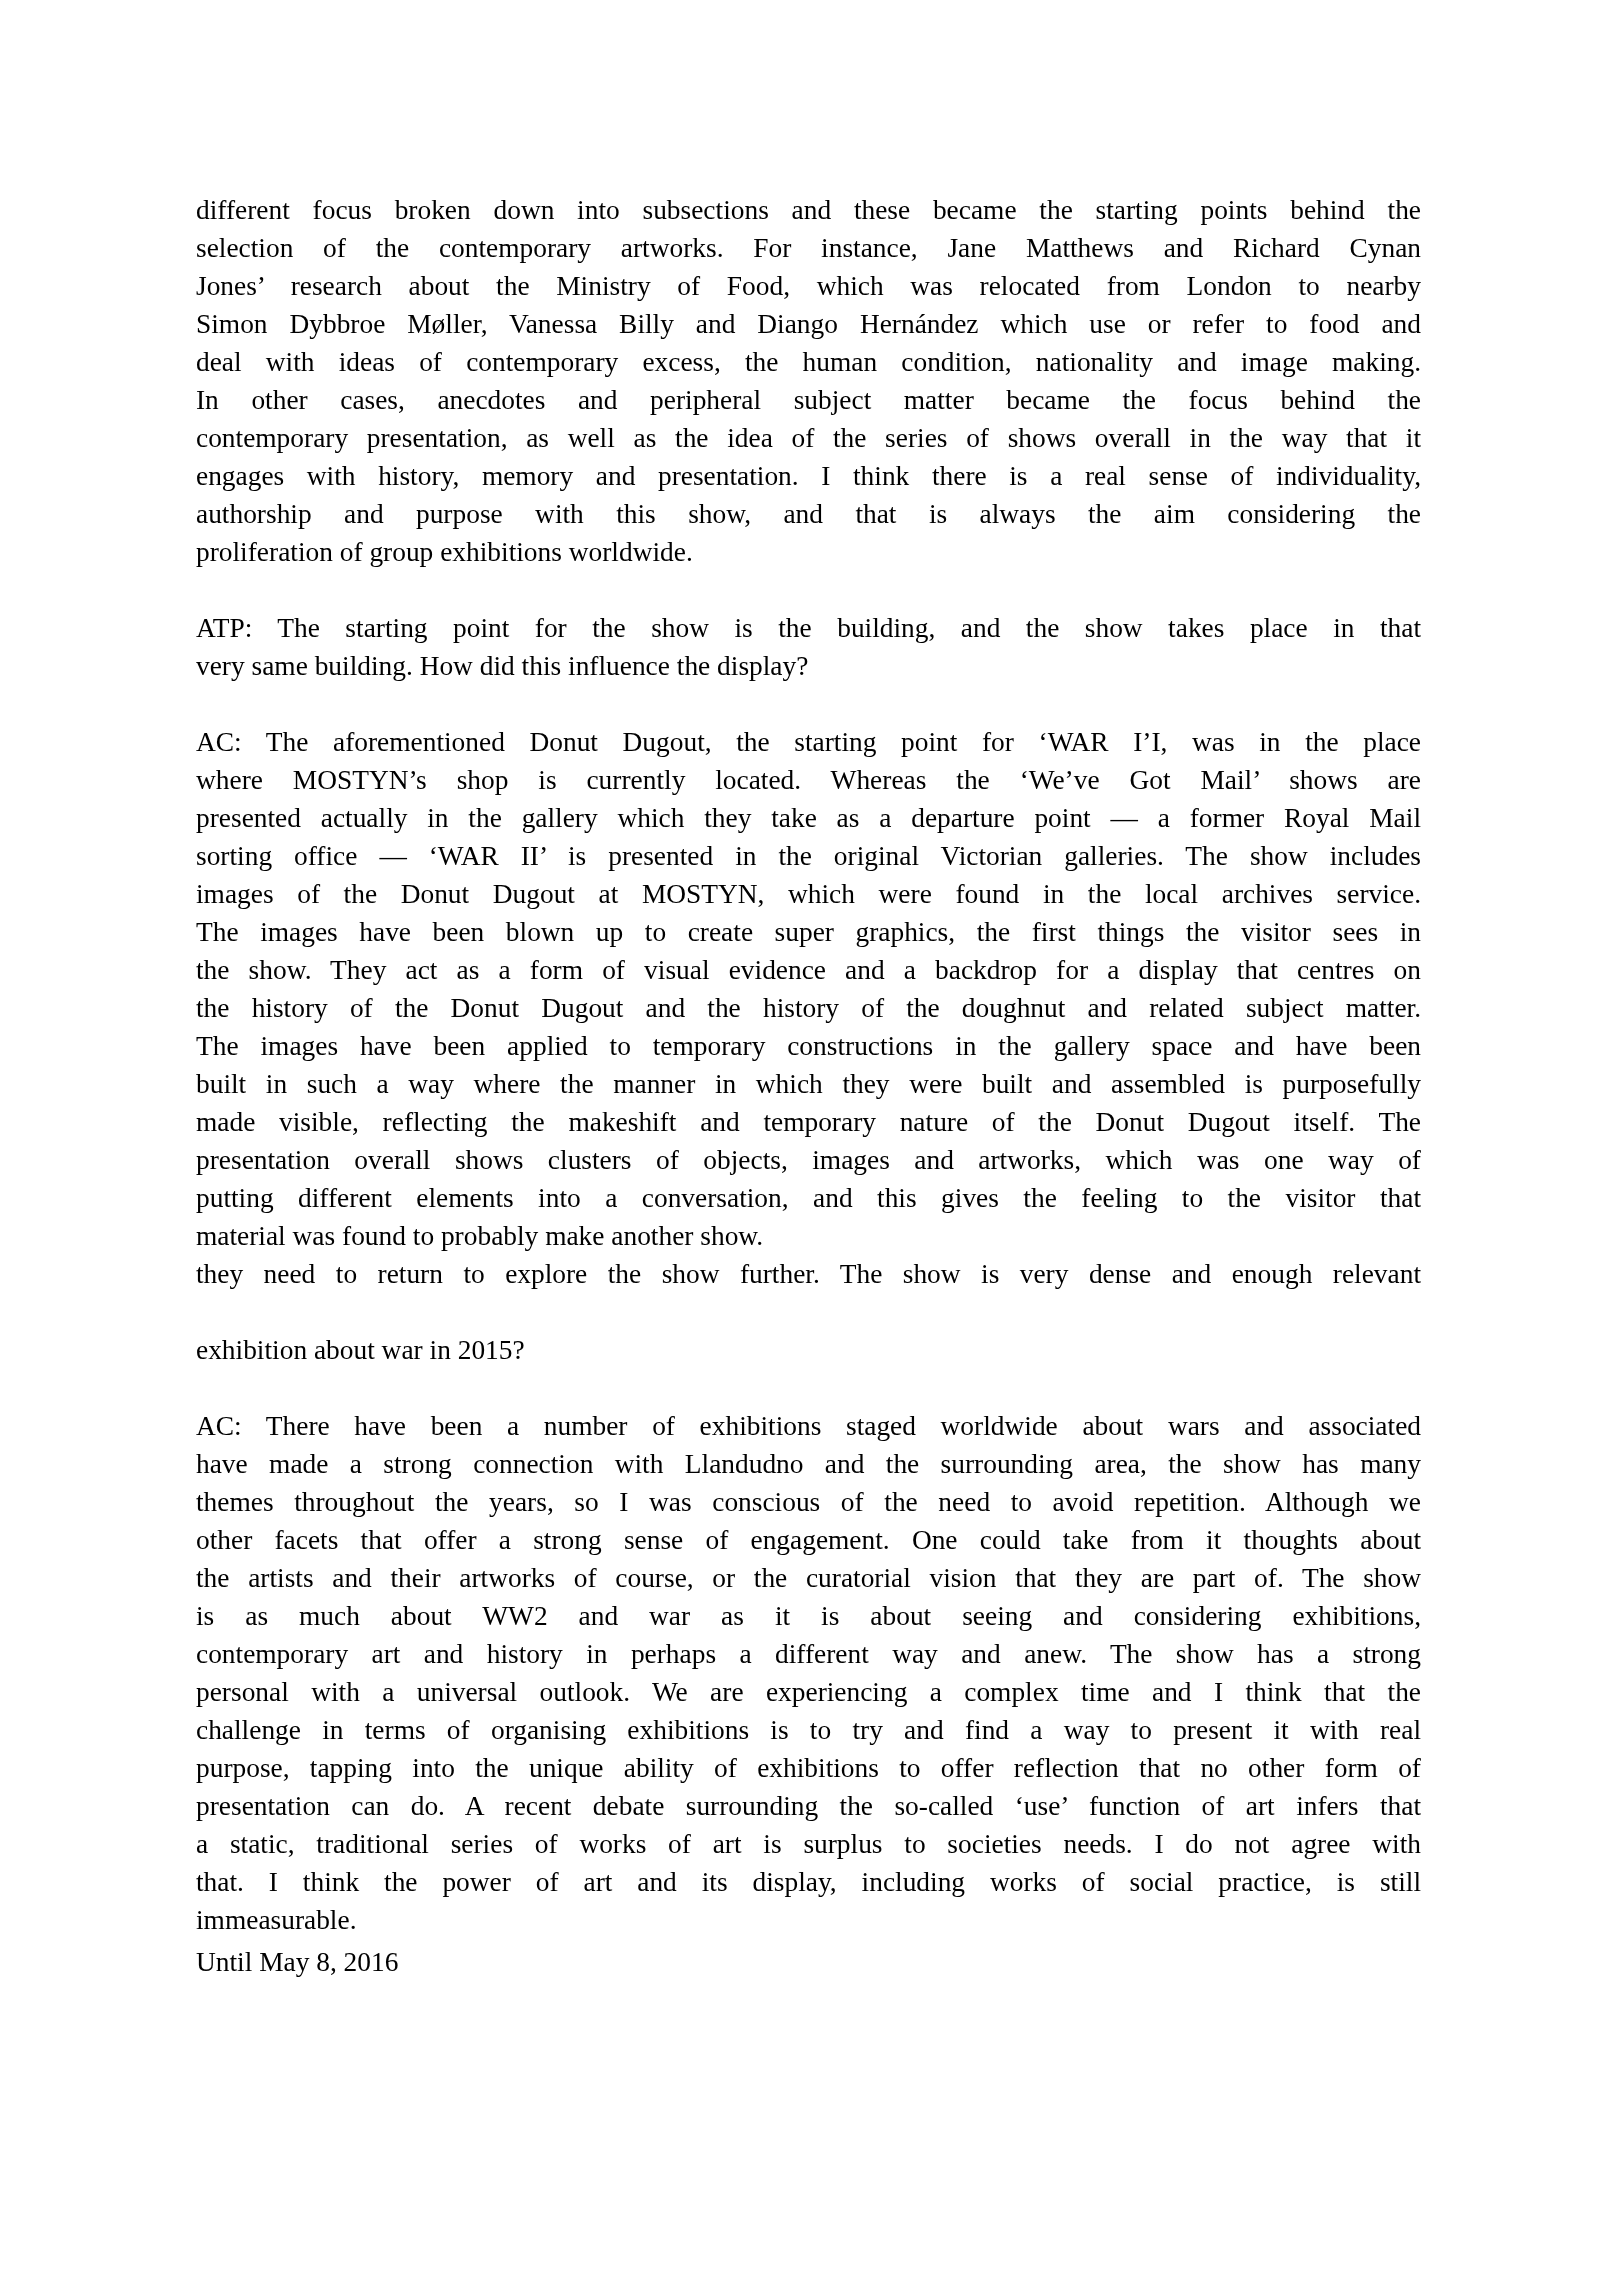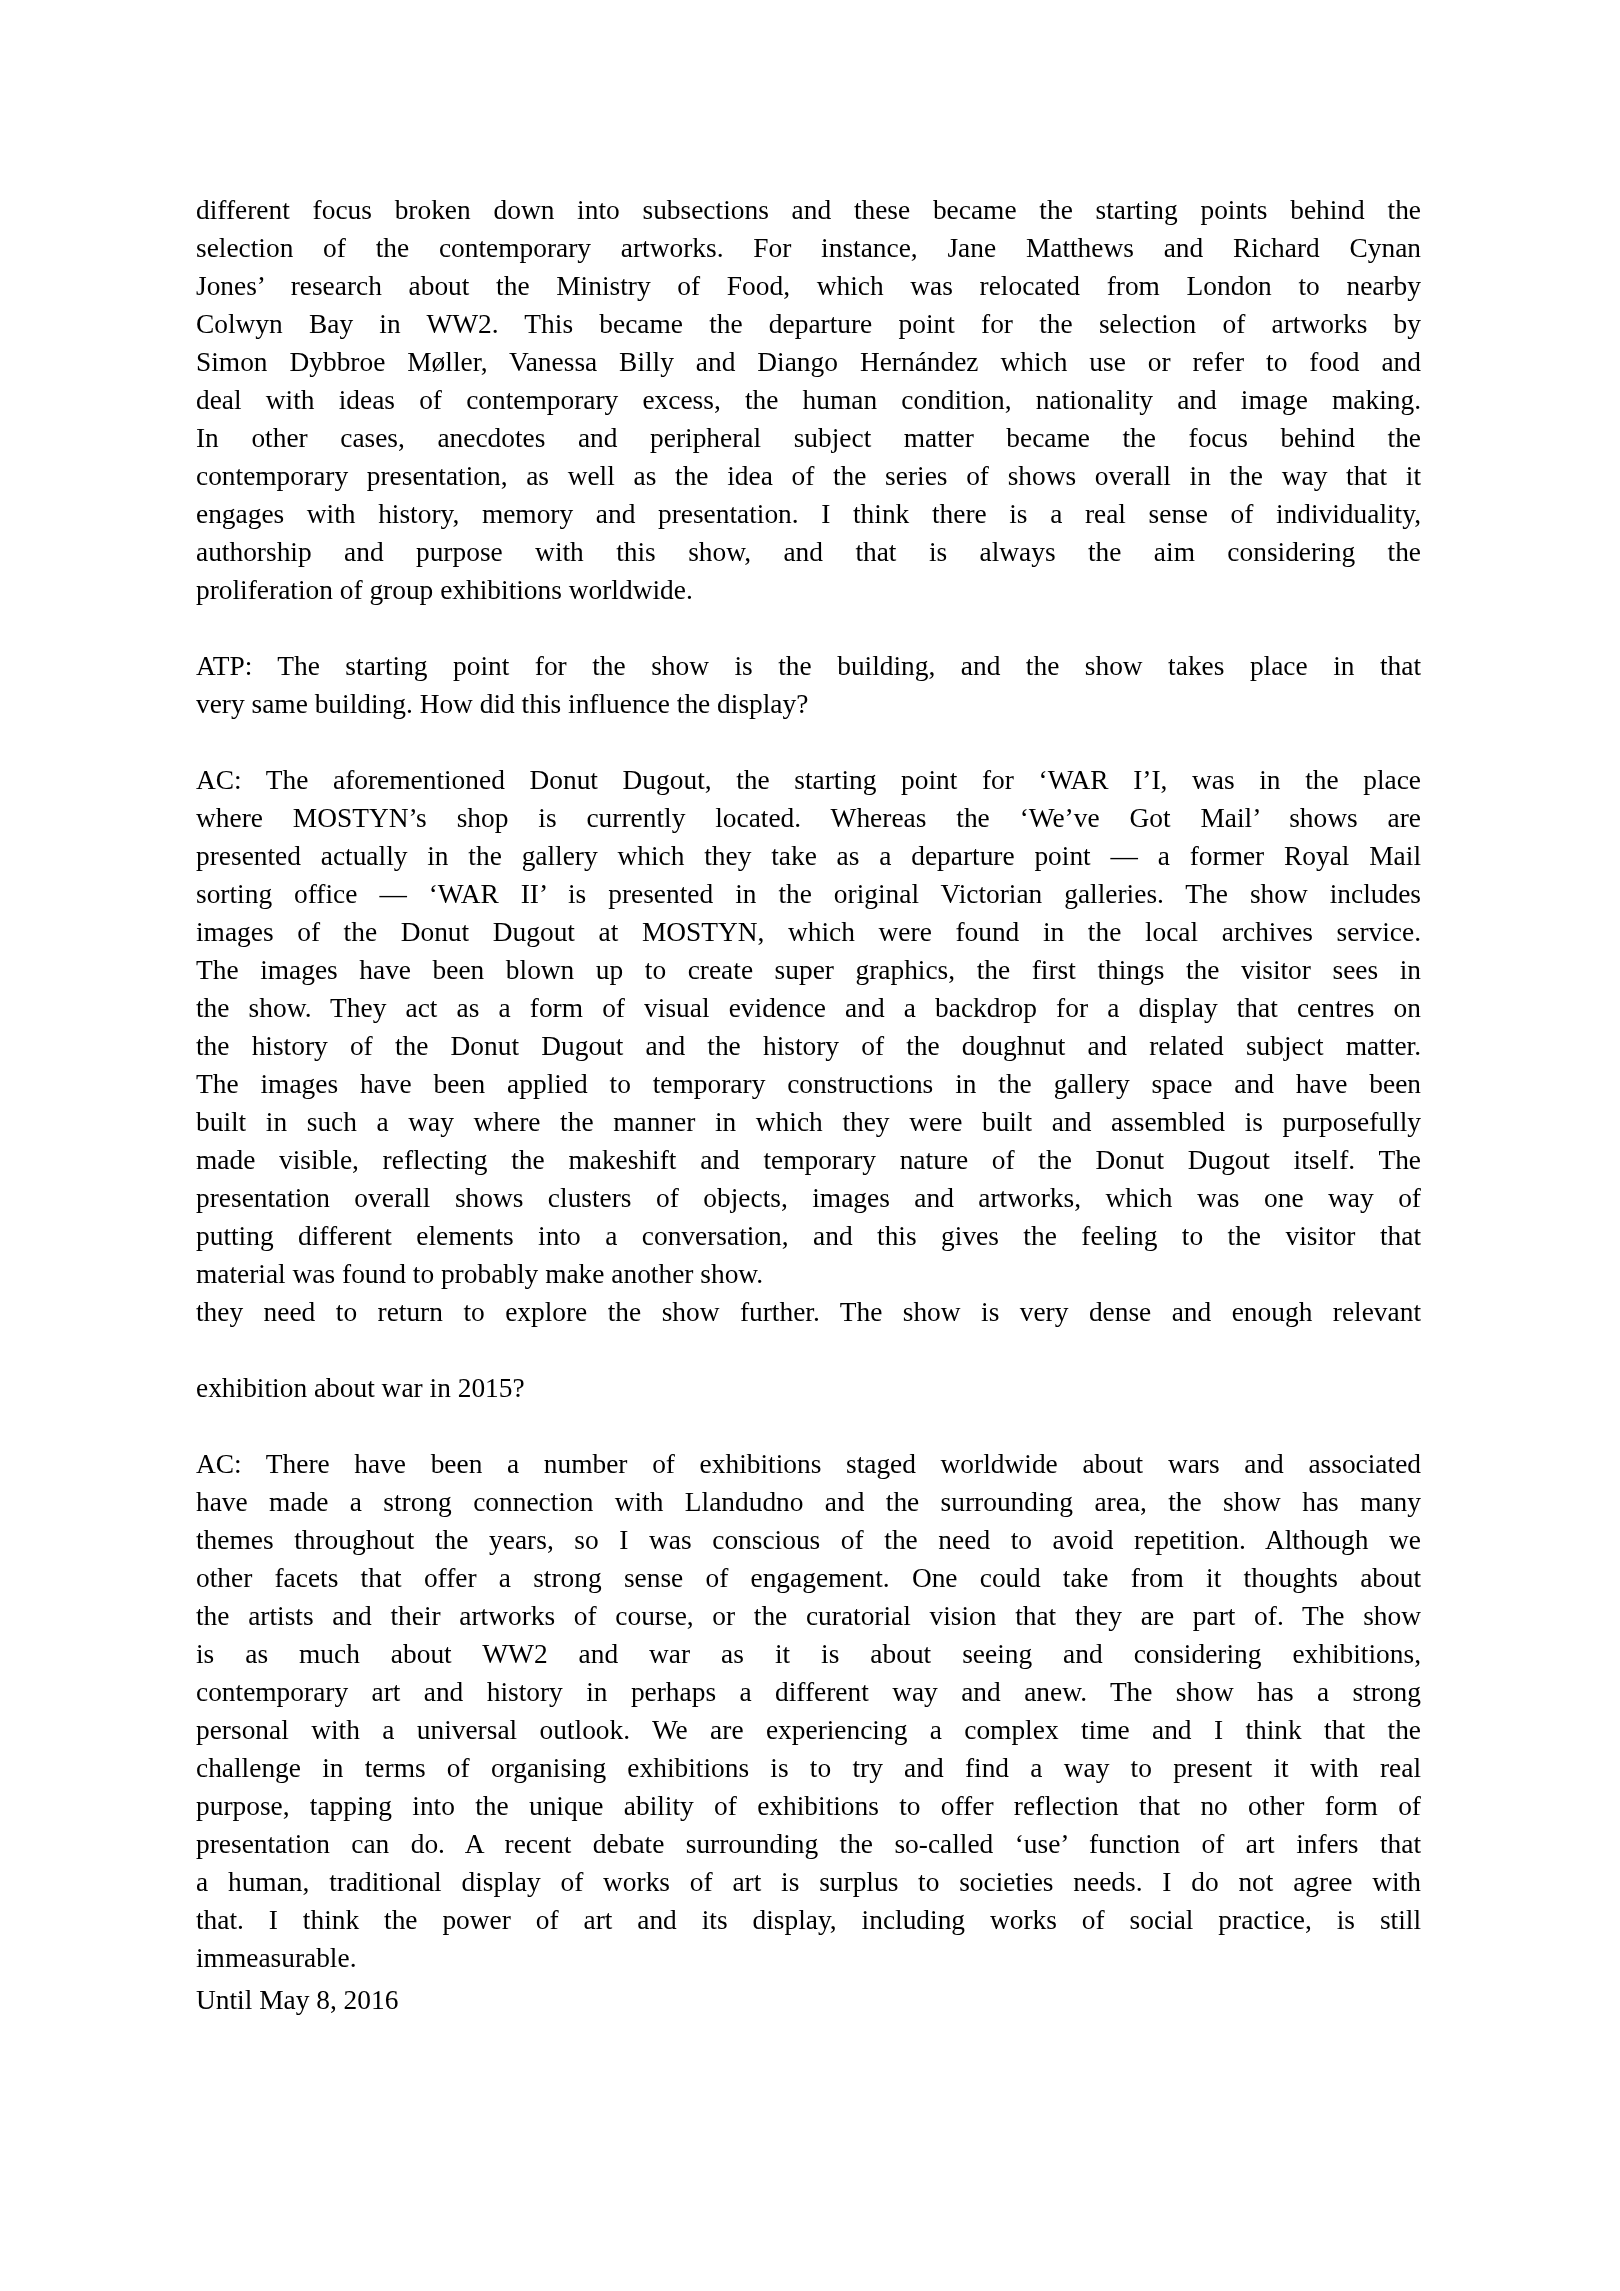--- a/index.html
+++ b/index.html
@@ -31,21 +31,20 @@
   .line.last { text-align-last: left; }
 </style>
 </head>
 <body>
 
 <main class="page">
   <section class="block">
       <div class="line">different focus broken down into subsections and these became the starting points behind the</div>
       <div class="line">selection of the contemporary artworks. For instance, Jane Matthews and Richard Cynan</div>
       <div class="line">Jones’ research about the Ministry of Food, which was relocated from London to nearby</div>
-      <div class="line">Colwyn Bay in WW2. This became the departure point for the selection of artworks by</div>
       <div class="line">Simon Dybbroe Møller, Vanessa Billy and Diango Hernández which use or refer to food and</div>
       <div class="line">deal with ideas of contemporary excess, the human condition, nationality and image making.</div>
       <div class="line">In other cases, anecdotes and peripheral subject matter became the focus behind the</div>
       <div class="line">contemporary presentation, as well as the idea of the series of shows overall in the way that it</div>
       <div class="line">engages with history, memory and presentation. I think there is a real sense of individuality,</div>
       <div class="line">authorship and purpose with this show, and that is always the aim considering the</div>
       <div class="line last">proliferation of group exhibitions worldwide.</div>
     </section>
   <section class="block question">
       <div class="line">ATP: The starting point for the show is the building, and the show takes place in that</div>
@@ -76,21 +75,21 @@
       <div class="line">have made a strong connection with Llandudno and the surrounding area, the show has many</div>
       <div class="line">themes throughout the years, so I was conscious of the need to avoid repetition. Although we</div>
       <div class="line">other facets that offer a strong sense of engagement. One could take from it thoughts about</div>
       <div class="line">the artists and their artworks of course, or the curatorial vision that they are part of. The show</div>
       <div class="line">is as much about WW2 and war as it is about seeing and considering exhibitions,</div>
       <div class="line">contemporary art and history in perhaps a different way and anew. The show has a strong</div>
       <div class="line">personal with a universal outlook. We are experiencing a complex time and I think that the</div>
       <div class="line">challenge in terms of organising exhibitions is to try and find a way to present it with real</div>
       <div class="line">purpose, tapping into the unique ability of exhibitions to offer reflection that no other form of</div>
       <div class="line">presentation can do. A recent debate surrounding the so-called ‘use’ function of art infers that</div>
-      <div class="line">a human, traditional display of works of art is surplus to societies needs. I do not agree with</div>
+      <div class="line">a static, traditional series of works of art is surplus to societies needs. I do not agree with</div>
       <div class="line">that. I think the power of art and its display, including works of social practice, is still</div>
       <div class="line last">immeasurable.</div>
     </section>
   <section class="block no-gap">
       <div class="line last">Until May 8, 2016</div>
     </section>
 </main>
 
 
 </body></html>

